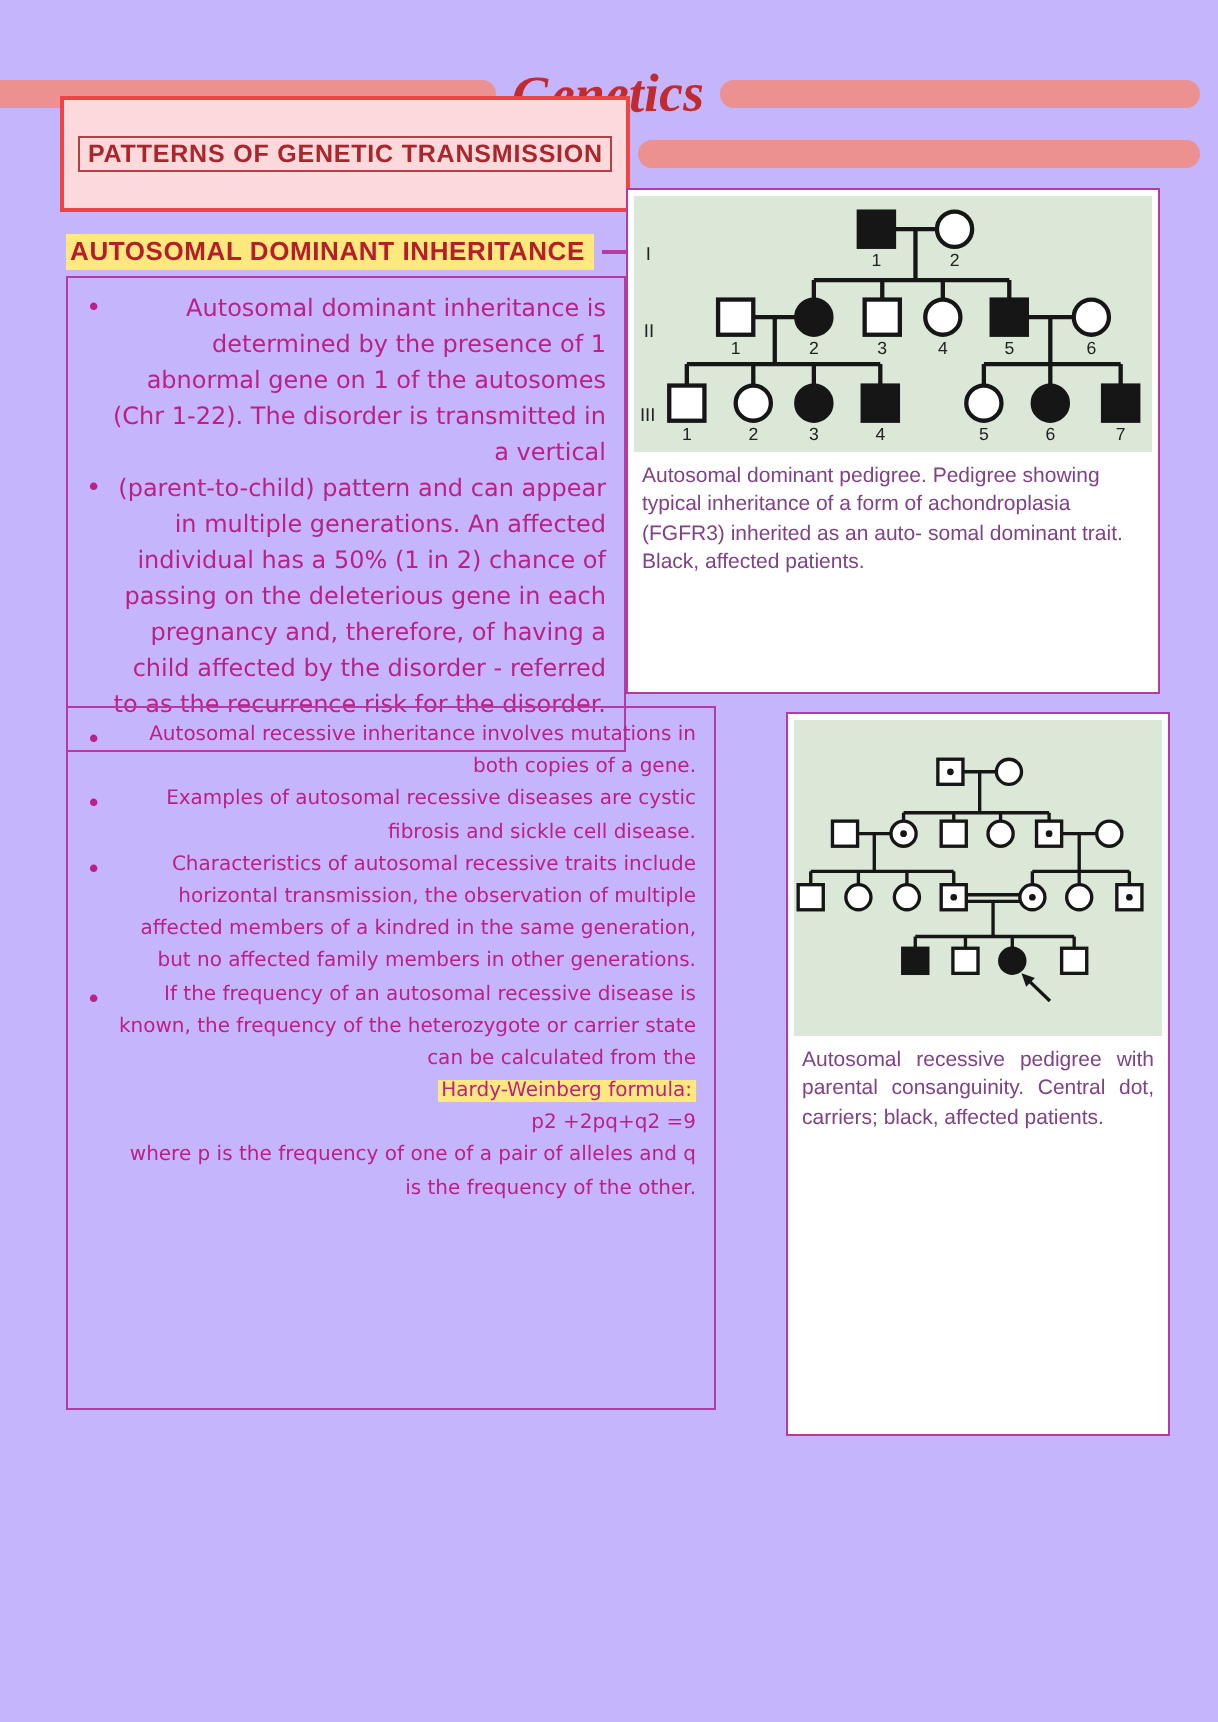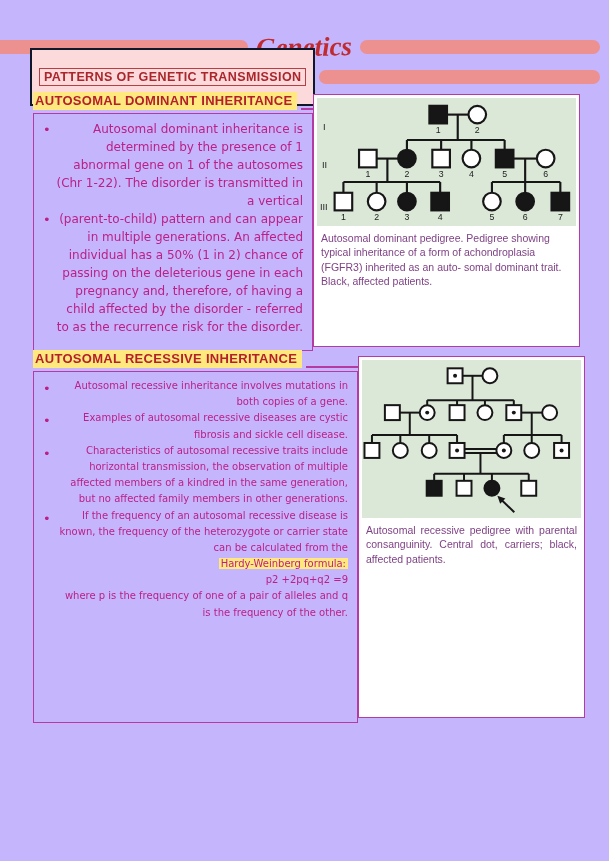--- a/index.html
+++ b/index.html
@@ -24,34 +24,34 @@
     font-size:27px;color:#c02b30;
     padding:0 8px;line-height:20px;transform:rotate(-1deg);
     white-space:nowrap;
   }
   
   .banner-row{
     position:absolute;top:64px;left:30px;width:570px;height:26px;
     display:flex;align-items:center;
   }
   .banner-box{
-    border:2px solid #0f172a;background:#fcd9db;
+    border:2px solid #ef4444;background:#fcd9db;
     padding:18px 7px;white-space:nowrap;
   }
   .banner-inner{
     display:block;border:1px solid #b44046;padding:1px 4px;
     font-family:"Liberation Sans", sans-serif;
     font-weight:bold;font-size:12.5px;letter-spacing:.4px;color:#a9262c;
   }
   .banner-bar{flex:1;height:14px;background:#ec9090;border-radius:7px;margin-left:4px;}
   
   .sec{position:absolute;left:33px;width:547px;}
   .sec1{top:92px;}
   .sec2{top:350px;}
-  .sec-head-row{display:flex;align-items:flex-end;}
+  .sec-head-row{display:flex;align-items:center;margin-top:25px;}
   .sec-heading{
     font-family:"Liberation Sans", sans-serif;
     font-weight:bold;font-size:13px;letter-spacing:.3px;
     color:#b31f2b;background:#ffe87d;padding:1px 5px 2px 2px;
     white-space:nowrap;
   }
   .head-dash{flex:1;height:2px;background:#b53aa2;margin:0 0 0 4px;}
   .sec1 .sec-head-row{width:280px;}
   .sec2 .sec-head-row{width:325px;}
   .text-box{
@@ -67,21 +67,21 @@
   ul.bullets li{position:relative;padding-left:13px;margin:0;text-align:right;}
   ul.bullets li::before{content:"\2022";position:absolute;left:0;top:0;font-size:13px;}
   mark.hl{background:#ffe87d;color:#bc1f85;padding:0 2px;}
   
   .fig-box{
     position:absolute;box-sizing:border-box;
     border:1.5px solid #b53aa2;background:#ffffff;
     padding:3px;
   }
   .fig1{top:2px;right:0;width:267px;height:253px;}
-  .fig2{top:6px;right:-5px;width:227px;height:362px;}
+  .fig2{top:6px;right:-5px;width:192px;height:362px;}
   .ped-svg{display:block;background:#dbe7d7;width:100%;}
   .fig-caption{
     font-family:Liberation Sans, sans-serif;
     font-size:10.5px;line-height:1.38;color:#7f4285;
     padding:5px 4px 0 4px;
     text-align:left;
   }
   .fig2 .fig-caption{text-align:justify;}
 </style>
 </head>
@@ -167,24 +167,20 @@
           <text x="249" y="125" text-anchor="middle" font-size="9" font-family="&quot;Liberation Sans&quot;, sans-serif" fill="#222222">7</text>
           <text x="6" y="33" font-size="9.5" font-family="&quot;Liberation Sans&quot;, sans-serif" fill="#222222">I</text>
           <text x="5" y="72" font-size="9.5" font-family="&quot;Liberation Sans&quot;, sans-serif" fill="#222222">II</text>
           <text x="3" y="115" font-size="9.5" font-family="&quot;Liberation Sans&quot;, sans-serif" fill="#222222">III</text>
         </svg>
       <div class="fig-caption">Autosomal dominant pedigree. Pedigree showing typical inheritance of a form of achondroplasia (FGFR3) inherited as an auto- somal dominant trait. Black, affected patients.</div>
     </div>
   </section>
 
   <section class="sec sec2">
-    <div class="sec-head-row">
-      <span class="sec-heading">AUTOSOMAL RECESSIVE INHERITANCE</span>
-      <span class="head-dash"></span>
-    </div>
     <div class="text-box">
       <ul class="bullets">
         <li>Autosomal recessive inheritance involves mutations in both copies of a gene.</li>
         <li>Examples of autosomal recessive diseases are cystic fibrosis and sickle cell disease.</li>
         <li>Characteristics of autosomal recessive traits include horizontal transmission, the observation of multiple affected members of a kindred in the same generation, but no affected family members in other generations.</li>
         <li>
           <span>If the frequency of an autosomal recessive disease is known, the frequency of the heterozygote or carrier state can be calculated from the</span><br>
           <mark class="hl">Hardy-Weinberg formula:</mark><br>
           <span>p2 +2pq+q2 =9</span><br>
           <span>where p is the frequency of one of a pair of alleles and q is the frequency of the other.</span>

